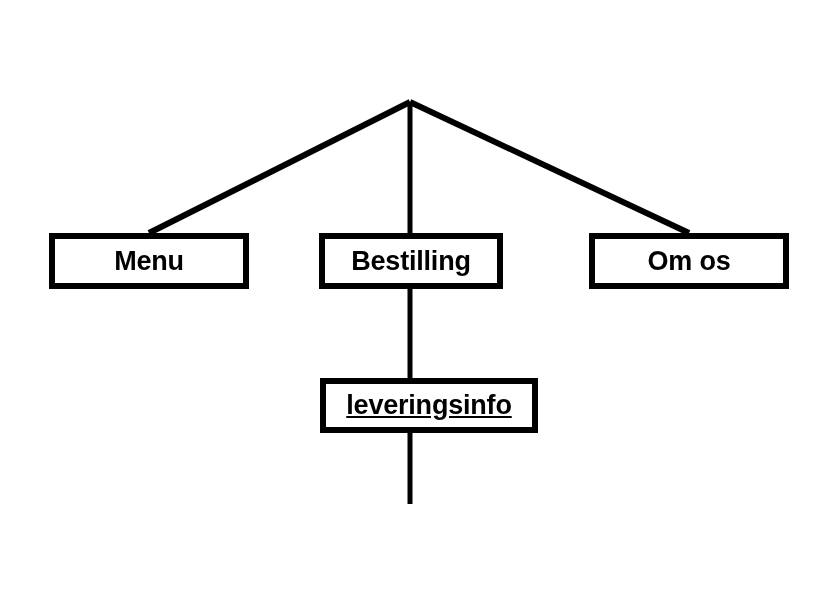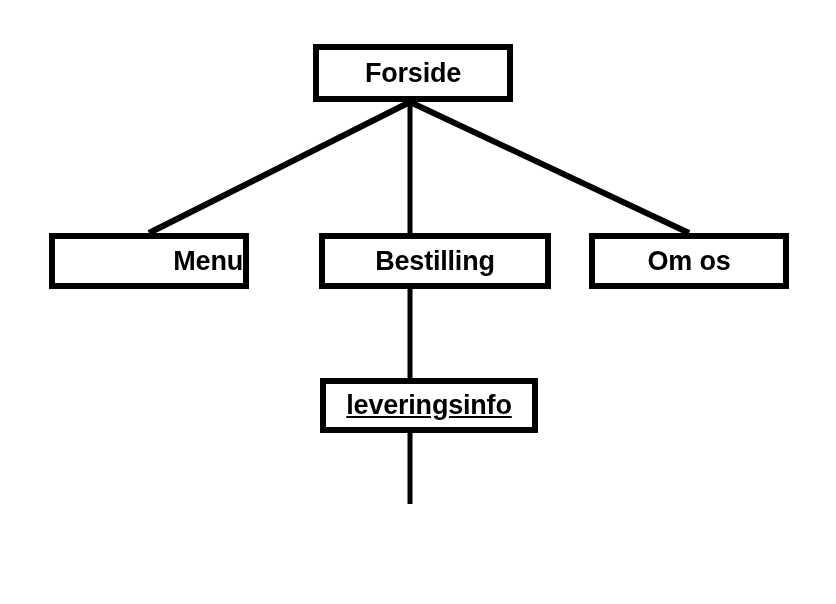--- a/index.html
+++ b/index.html
@@ -39,22 +39,22 @@
     font-family: "Liberation Sans", sans-serif;
     font-weight: bold;
     font-size: 27px;
     line-height: 1;
     color: #000000;
     white-space: nowrap;
     letter-spacing: -0.2px;
   }
   
   #node-forside        { left: 313px; top: 44px;  width: 200px; height: 58px; }
-  #node-menu           { left: 49px;  top: 233px; width: 200px; height: 56px; justify-content: flex-end; }
-  #node-bestilling     { left: 319px; top: 233px; width: 232px; height: 56px; }
+  #node-menu           { left: 49px;  top: 233px; width: 200px; height: 56px; }
+  #node-bestilling     { left: 319px; top: 233px; width: 184px; height: 56px; }
   #node-om-os          { left: 589px; top: 233px; width: 200px; height: 56px; }
   #node-leveringsinfo  { left: 320px; top: 378px; width: 218px; height: 55px; text-decoration: underline; }
   #node-tal-for-ordren { left: 320px; top: 504px; width: 218px; height: 55px; }
 </style>
 </head>
 <body>
 
 <div id="canvas">
 
   <svg id="edge-layer" viewBox="0 0 836 604">
@@ -63,23 +63,20 @@
 
     <line x1="410" y1="102" x2="689" y2="233" stroke="#000000" stroke-width="6" stroke-linecap="butt"></line>
 
     <line x1="410" y1="102" x2="410" y2="233" stroke="#000000" stroke-width="5" stroke-linecap="butt"></line>
 
     <line x1="410" y1="289" x2="410" y2="378" stroke="#000000" stroke-width="5" stroke-linecap="butt"></line>
 
     <line x1="410" y1="433" x2="410" y2="504" stroke="#000000" stroke-width="5" stroke-linecap="butt"></line>
   </svg>
 
-  <div class="node" id="node-forside">
-    <span class="node-label">Forside</span>
-  </div>
 
   <div class="node" id="node-menu">
     <span class="node-label">Menu</span>
   </div>
 
   <div class="node" id="node-bestilling">
     <span class="node-label">Bestilling</span>
   </div>
 
   <div class="node" id="node-om-os">

